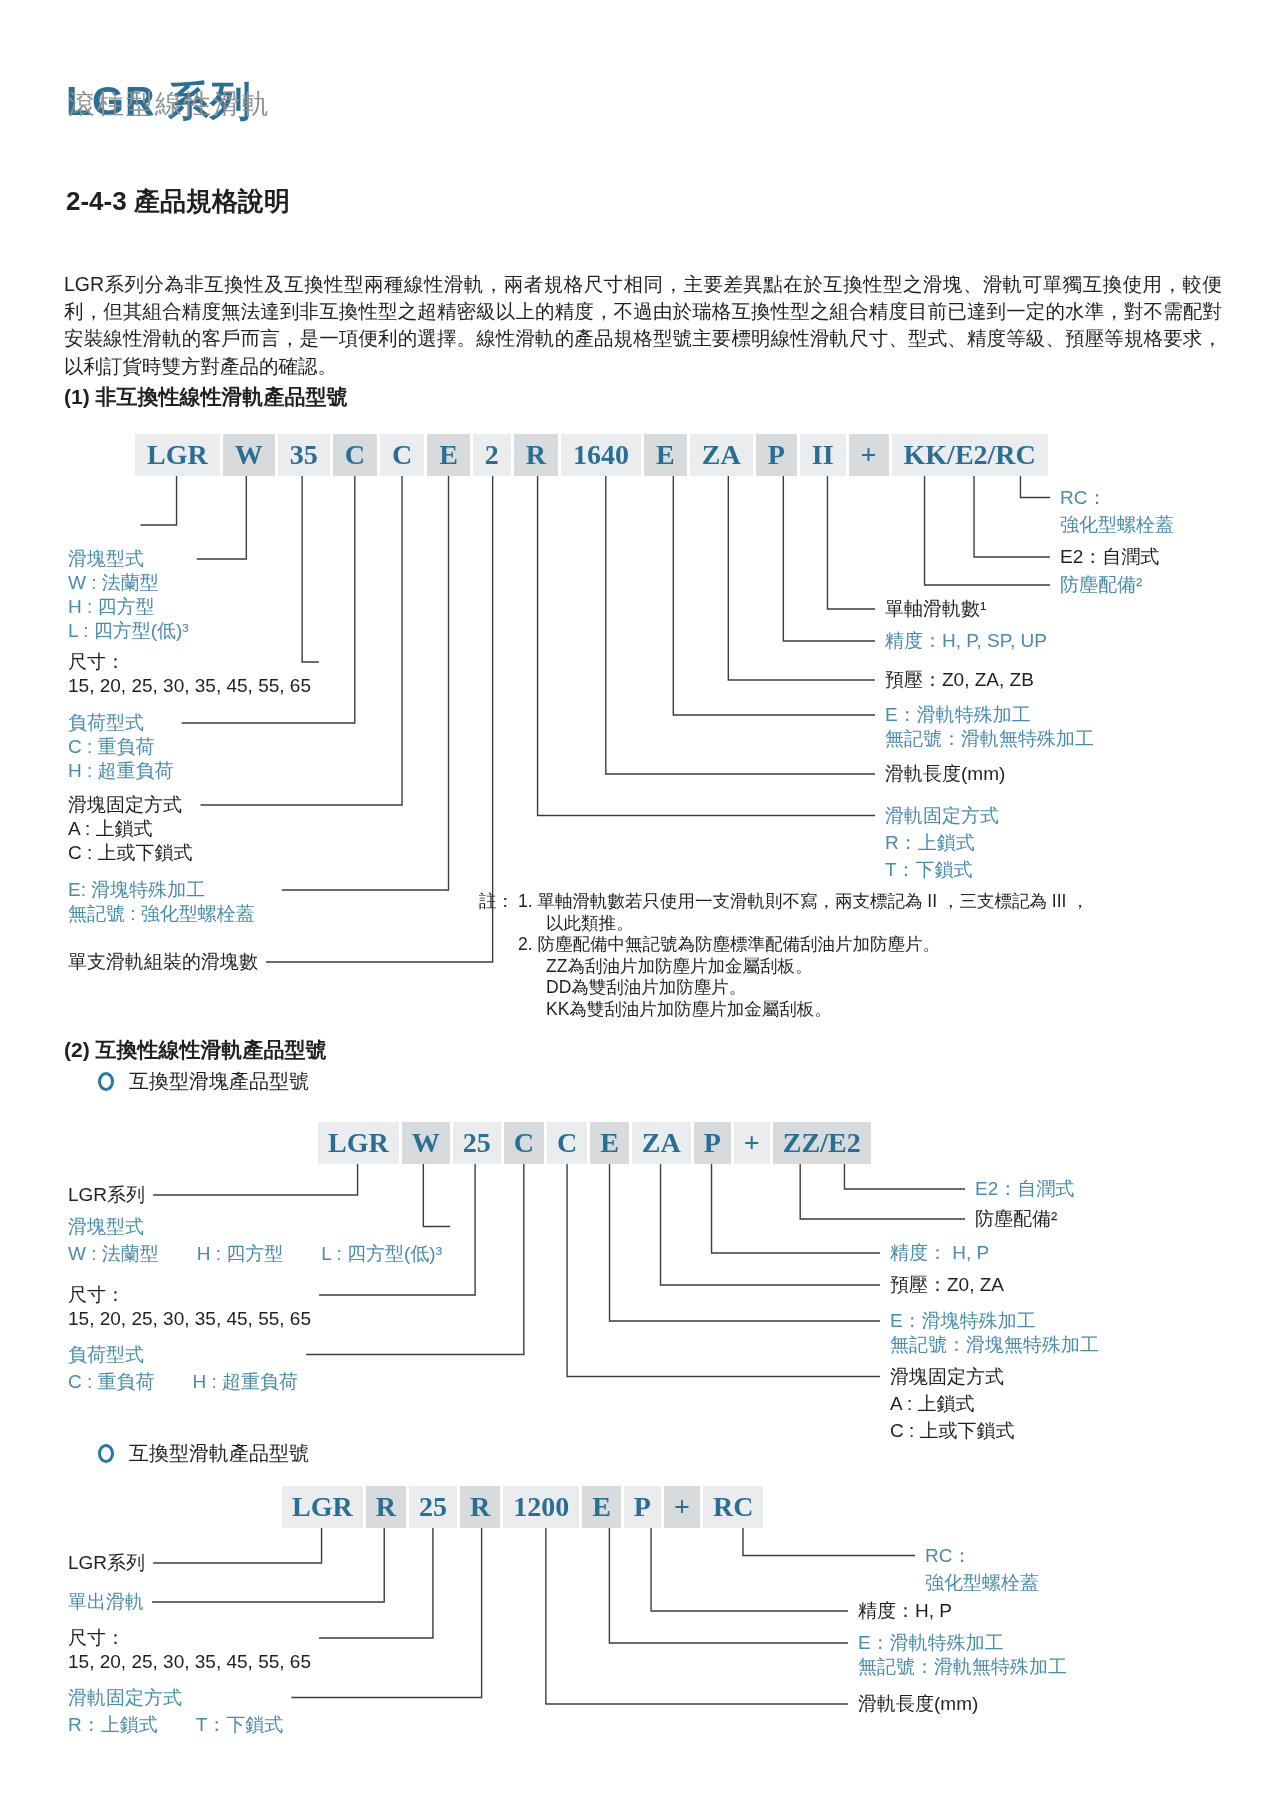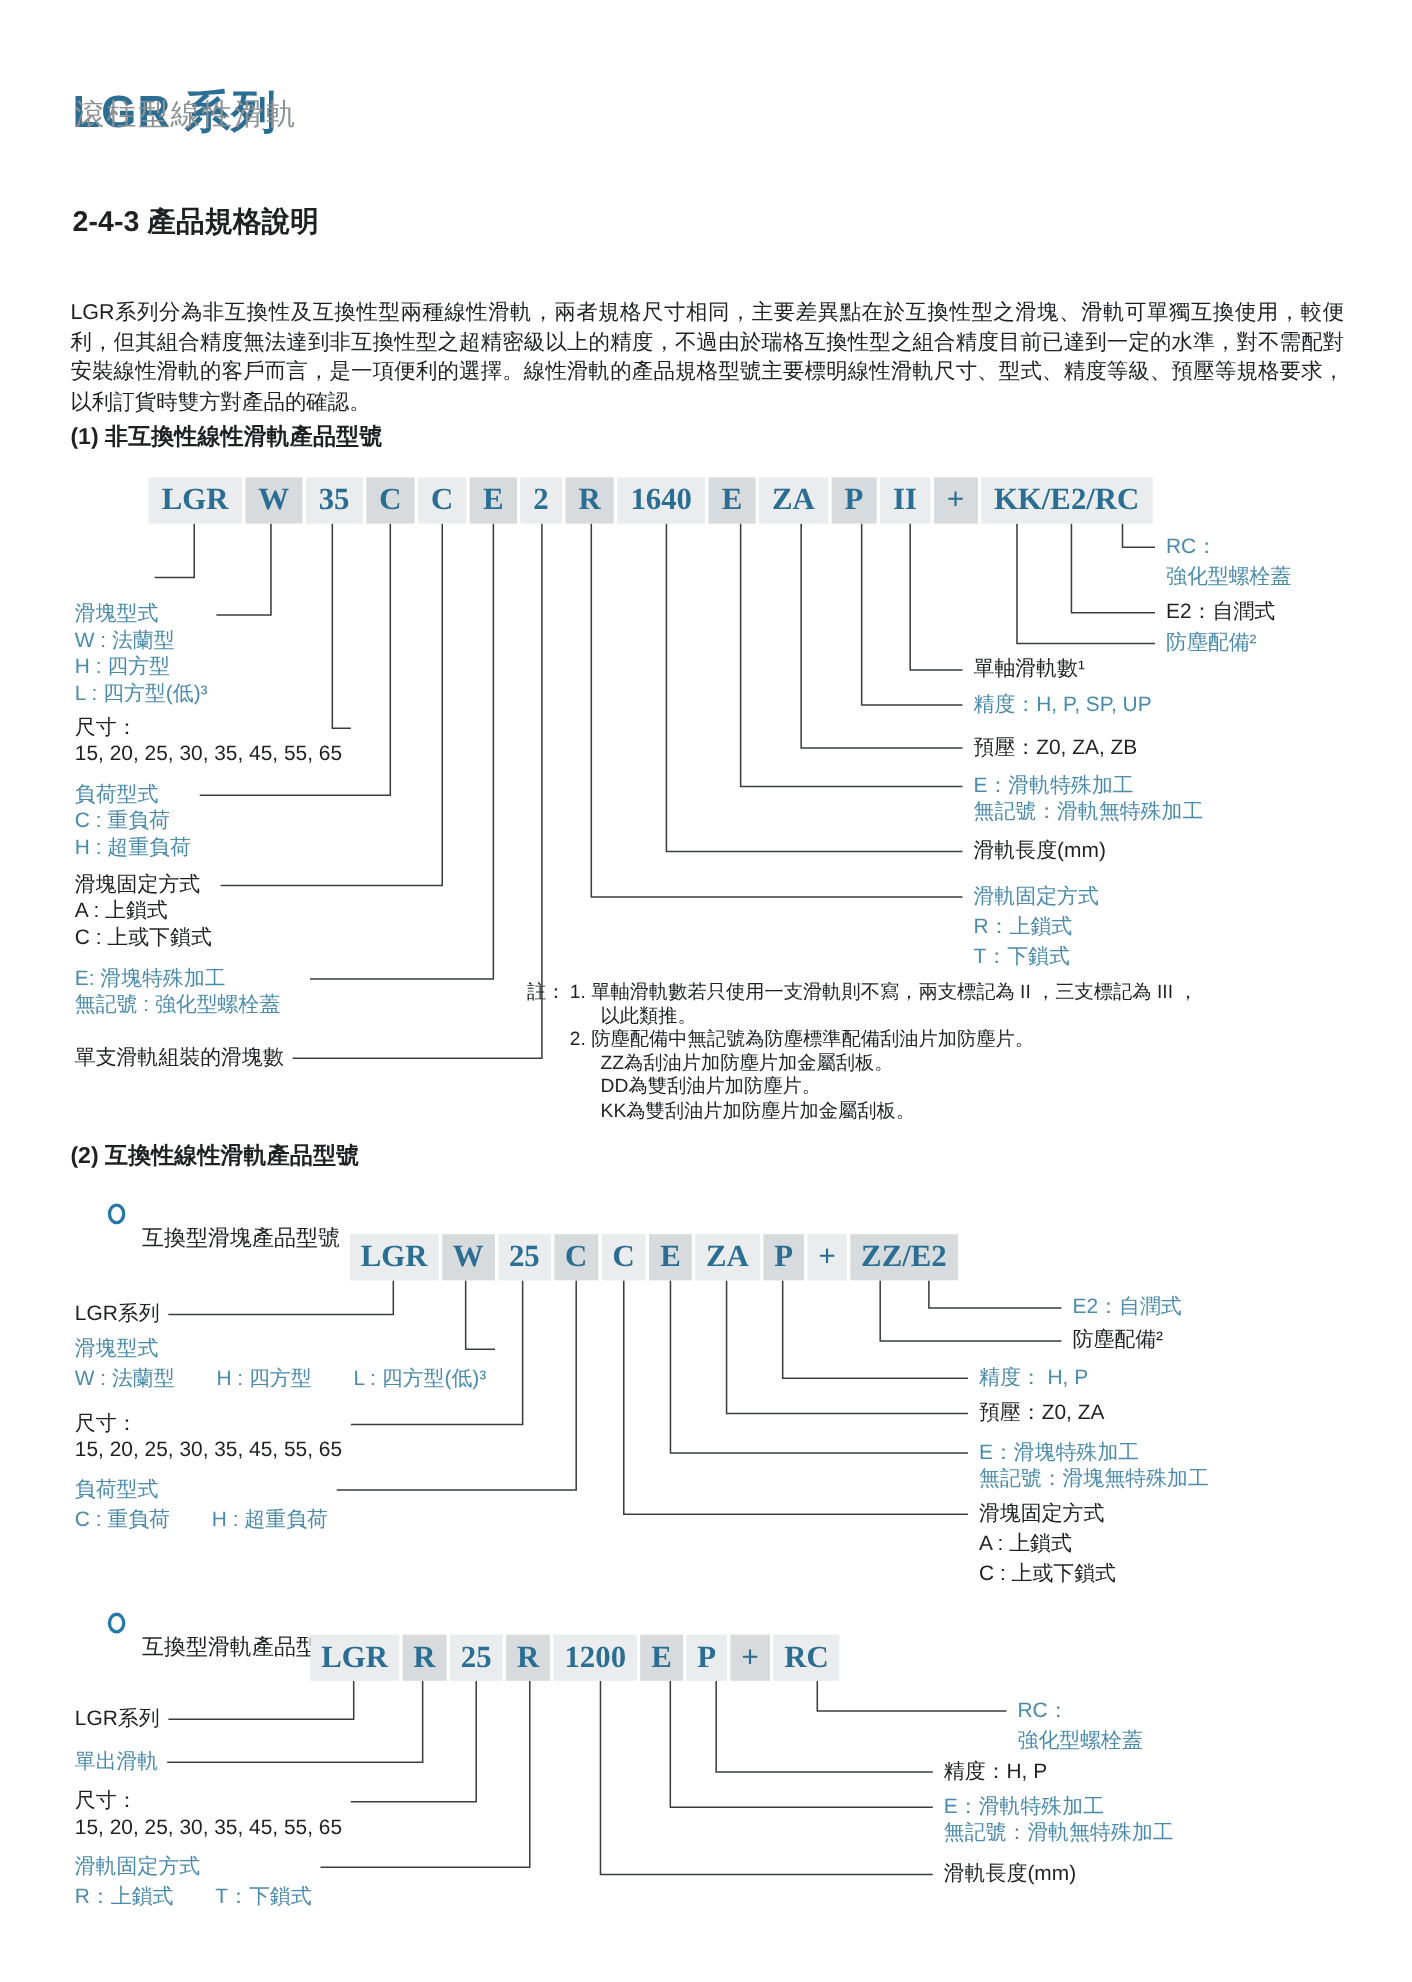--- a/index.html
+++ b/index.html
@@ -23,21 +23,21 @@
   .lab .lab-line{white-space:pre;}
   .lab.blue{color:#4A8BAB;}
   .lab.black{color:#1E2022;}
   .lab.lh28{line-height:27px;}
   .notes{position:absolute;left:479px;top:891px;display:flex;font-size:17.5px;line-height:21.6px;color:#1E2022;}
   .notes-prefix{width:39px;white-space:pre;}
   .note-line{white-space:pre;}
   .note-line.ind{padding-left:28px;}
   .bullet-row{position:absolute;display:flex;align-items:center;gap:15px;}
   .bullet-ring{width:10px;height:13px;border:3.5px solid #2678A8;border-radius:50%;background:#fff;}
-  .bullet-text{font-size:20px;white-space:pre;margin-top:44px;}
+  .bullet-text{font-size:20px;white-space:pre;}
 </style>
 </head>
 <body>
 
 <div class="page" id="page">
   <svg id="leader-svg">
       <path d="M 246.328125 476 L 246.328125 559 L 196.6875 559" class="leader"></path>
       <path d="M 302.125 476 L 302.125 662 L 318.984375 662" class="leader"></path>
       <path d="M 354.8203125 476 L 354.8203125 723 L 181.5625 723" class="leader"></path>
       <path d="M 402.0546875 476 L 402.0546875 805 L 200.5625 805" class="leader"></path>

